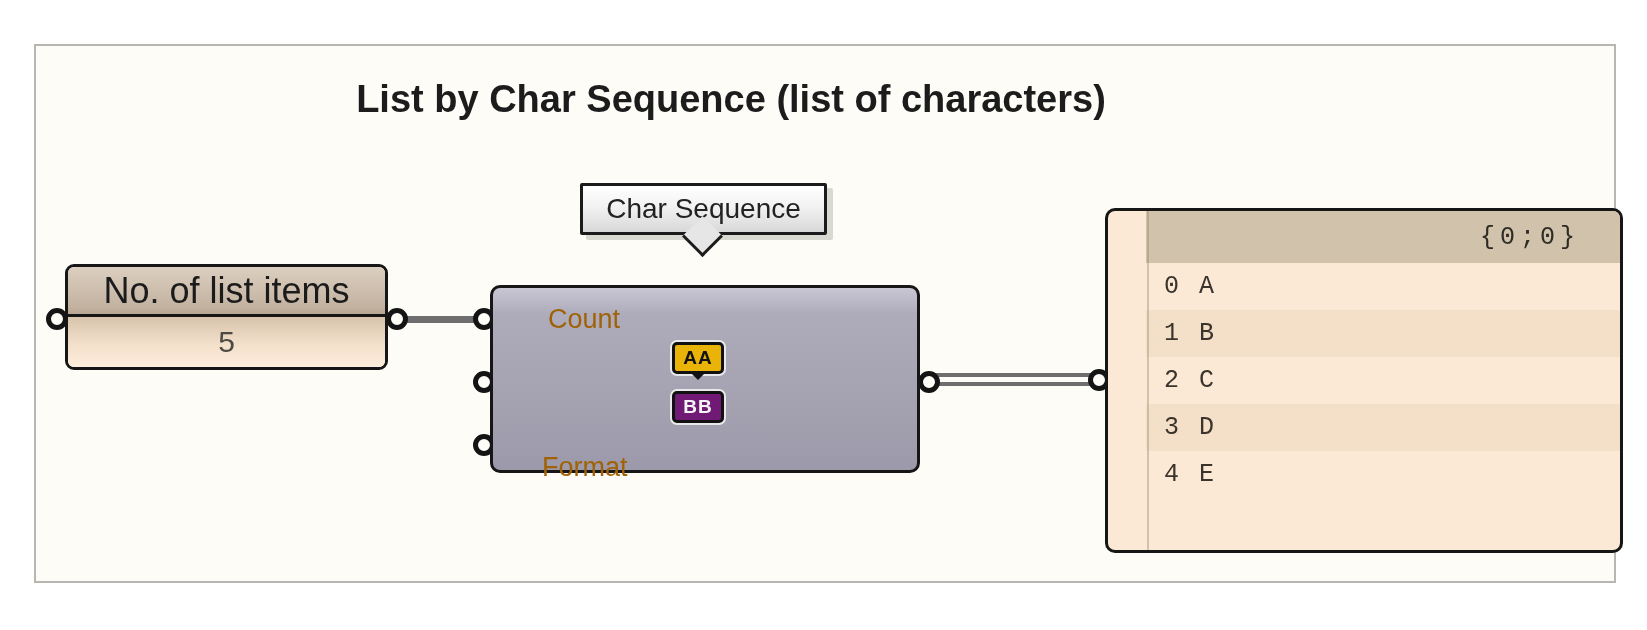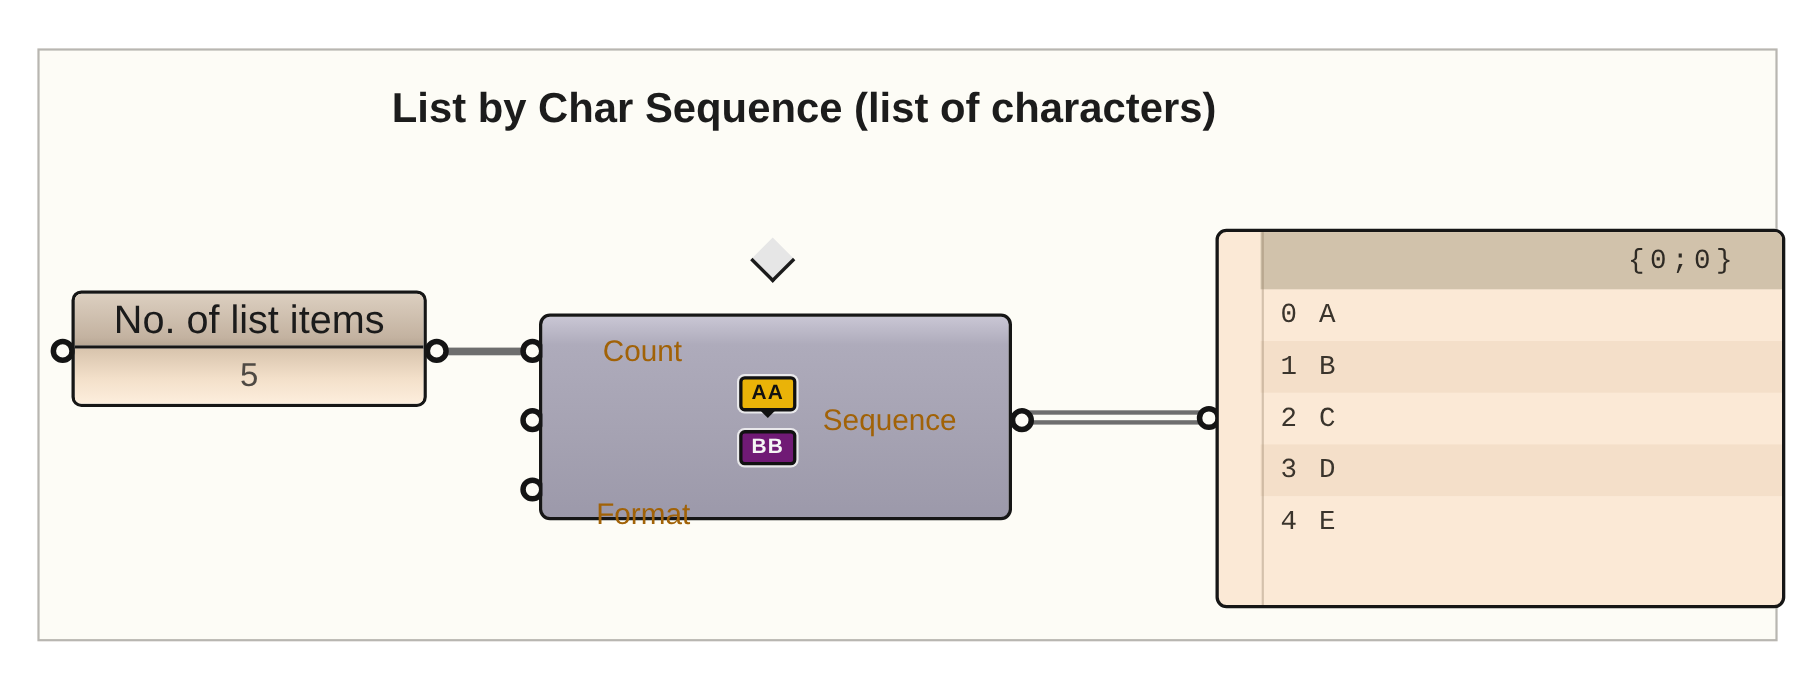--- a/index.html
+++ b/index.html
@@ -108,27 +108,27 @@
 
   <div class="num-panel">
     <div class="num-panel-top">No. of list items</div>
     <div class="num-panel-divider"></div>
     <div class="num-panel-bottom">5</div>
   </div>
 
   <div class="component"></div>
   <div class="port-label lbl-count">Count</div>
   <div class="port-label lbl-format">Format</div>
-  <div class="port-label lbl-sequence">Sequence</div>
   <div class="comp-icon">
     <div class="icon-box icon-box-top">AA</div>
     <div class="icon-box icon-box-bottom">BB</div>
   </div>
   <div class="icon-notch"></div>
 
+  <div class="balloon">Char Sequence</div>
   <div class="balloon-notch"></div>
 
   <div class="data-panel">
     <div class="data-header">{0;0}</div>
     <div class="data-row">
       <span class="row-index">0</span>
       <span class="row-value">A</span>
     </div>
     <div class="data-row dark">
       <span class="row-index">1</span>

